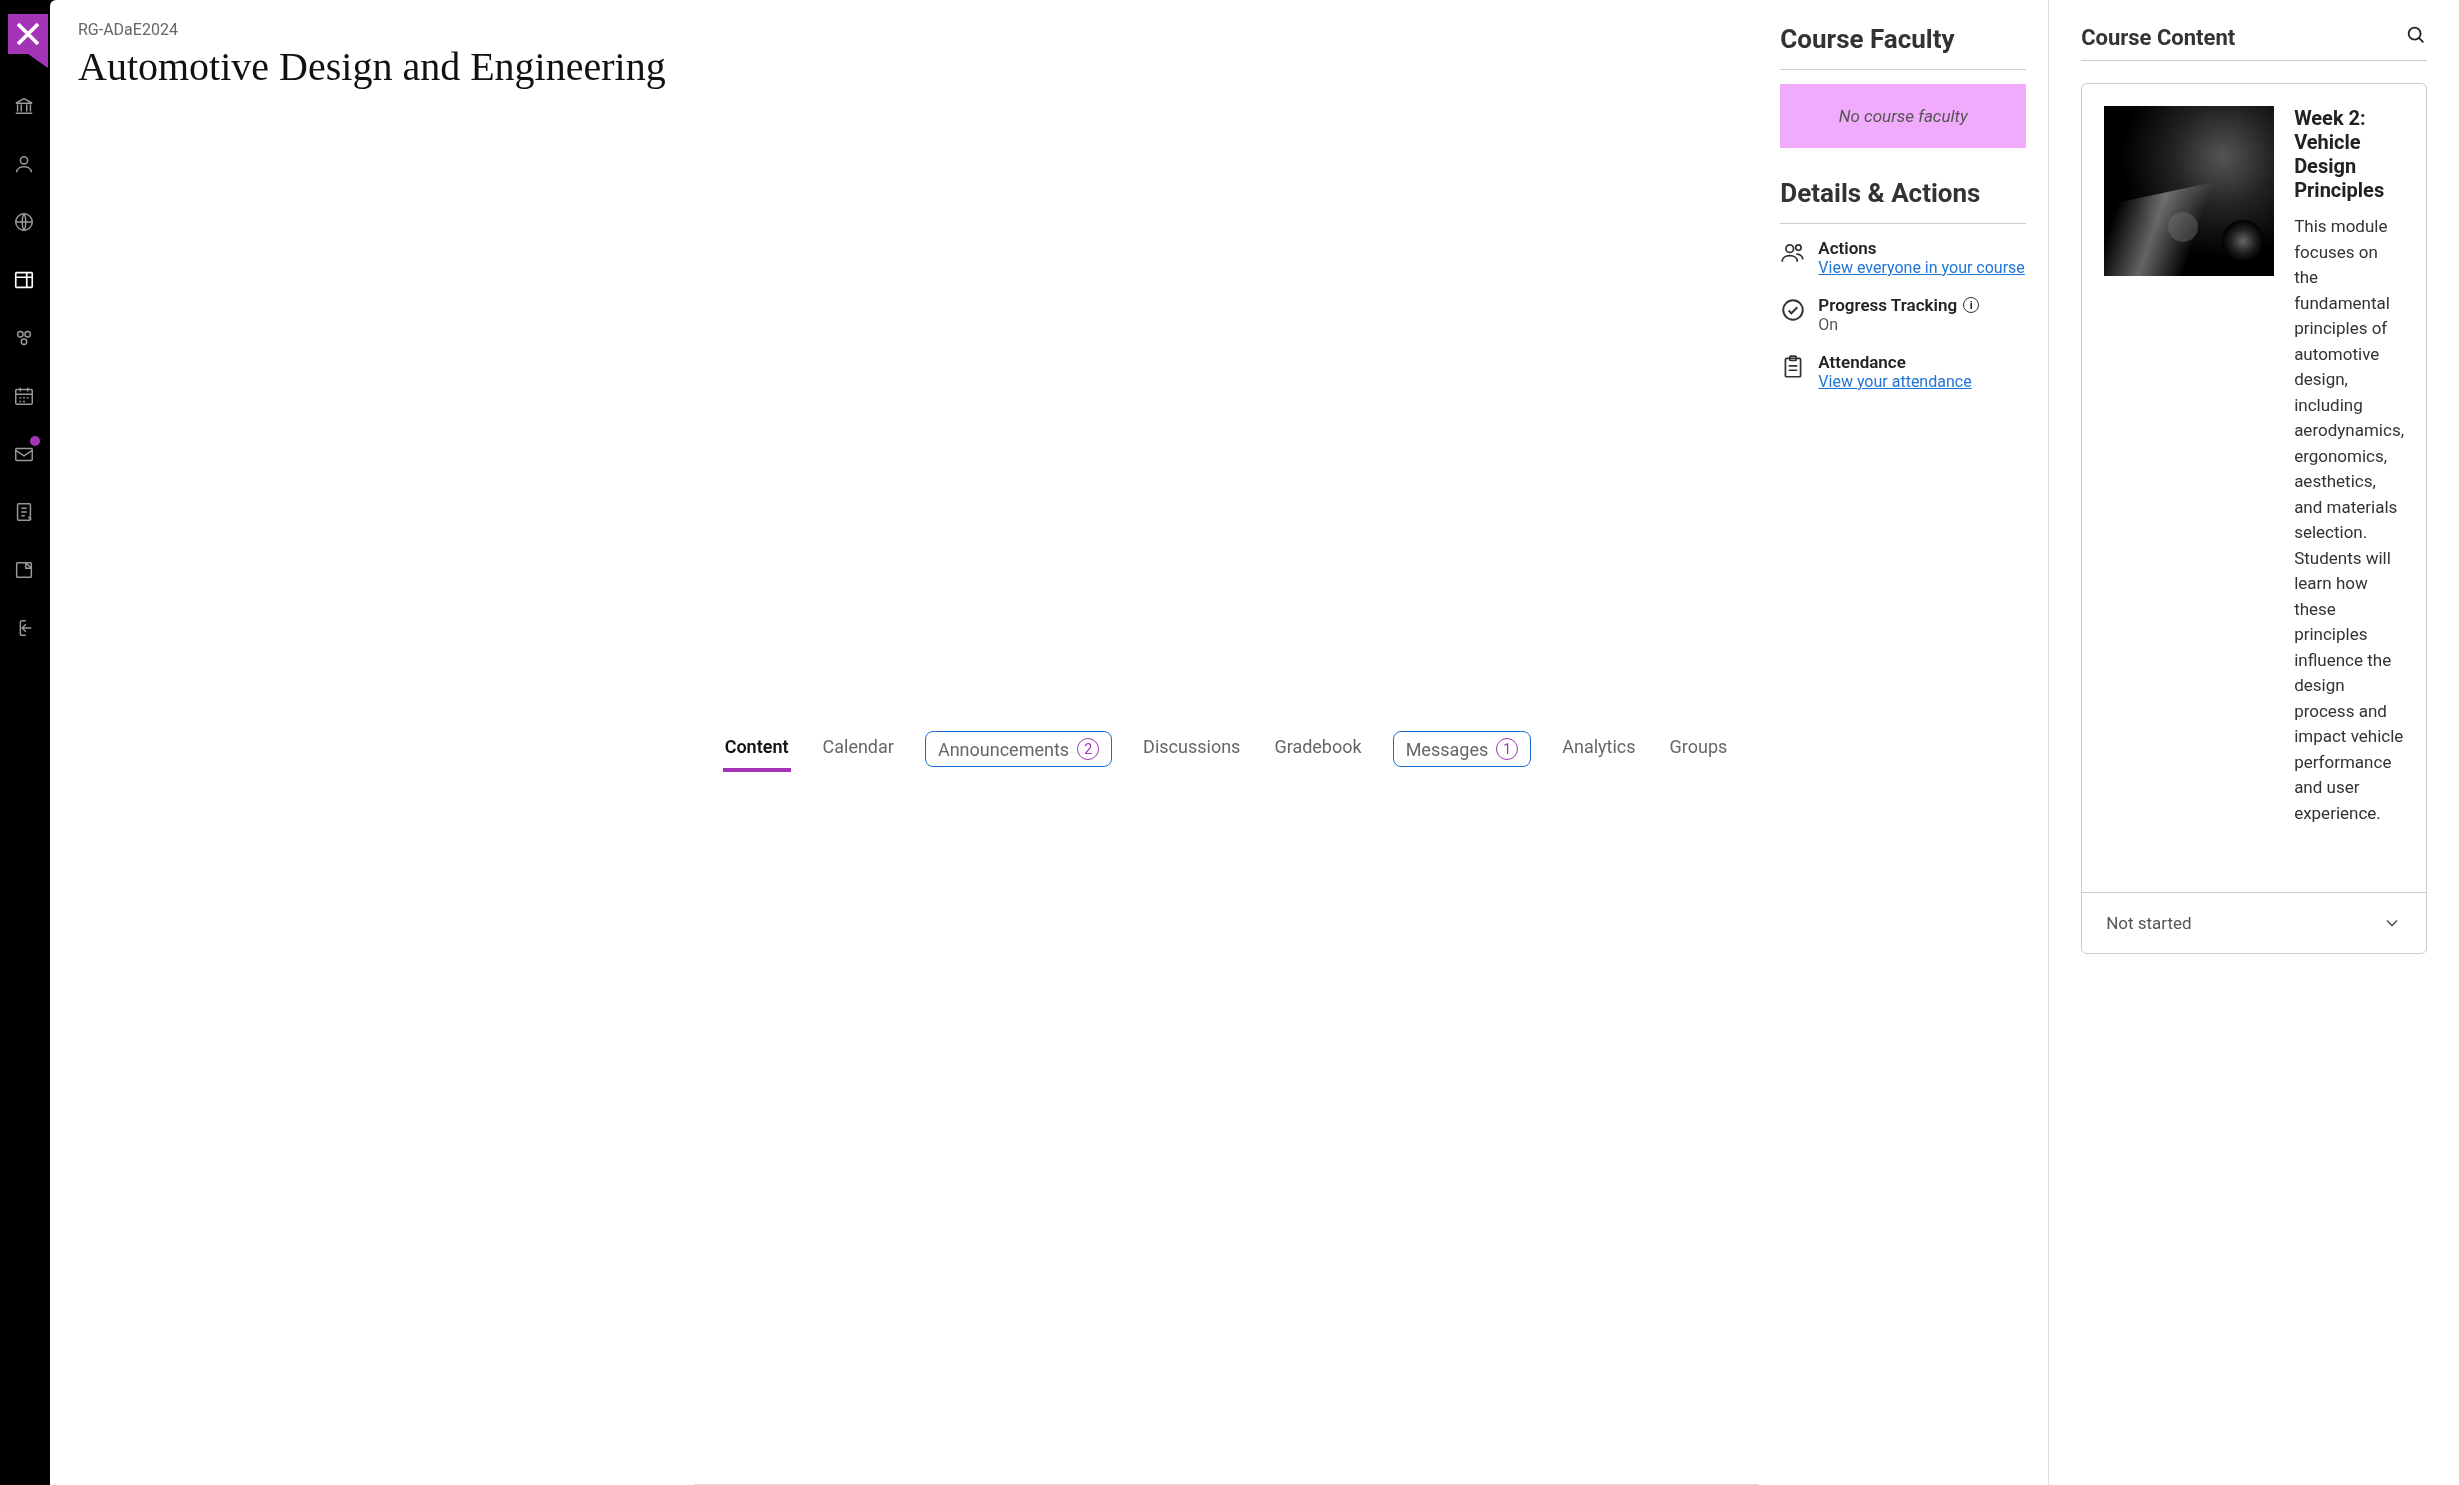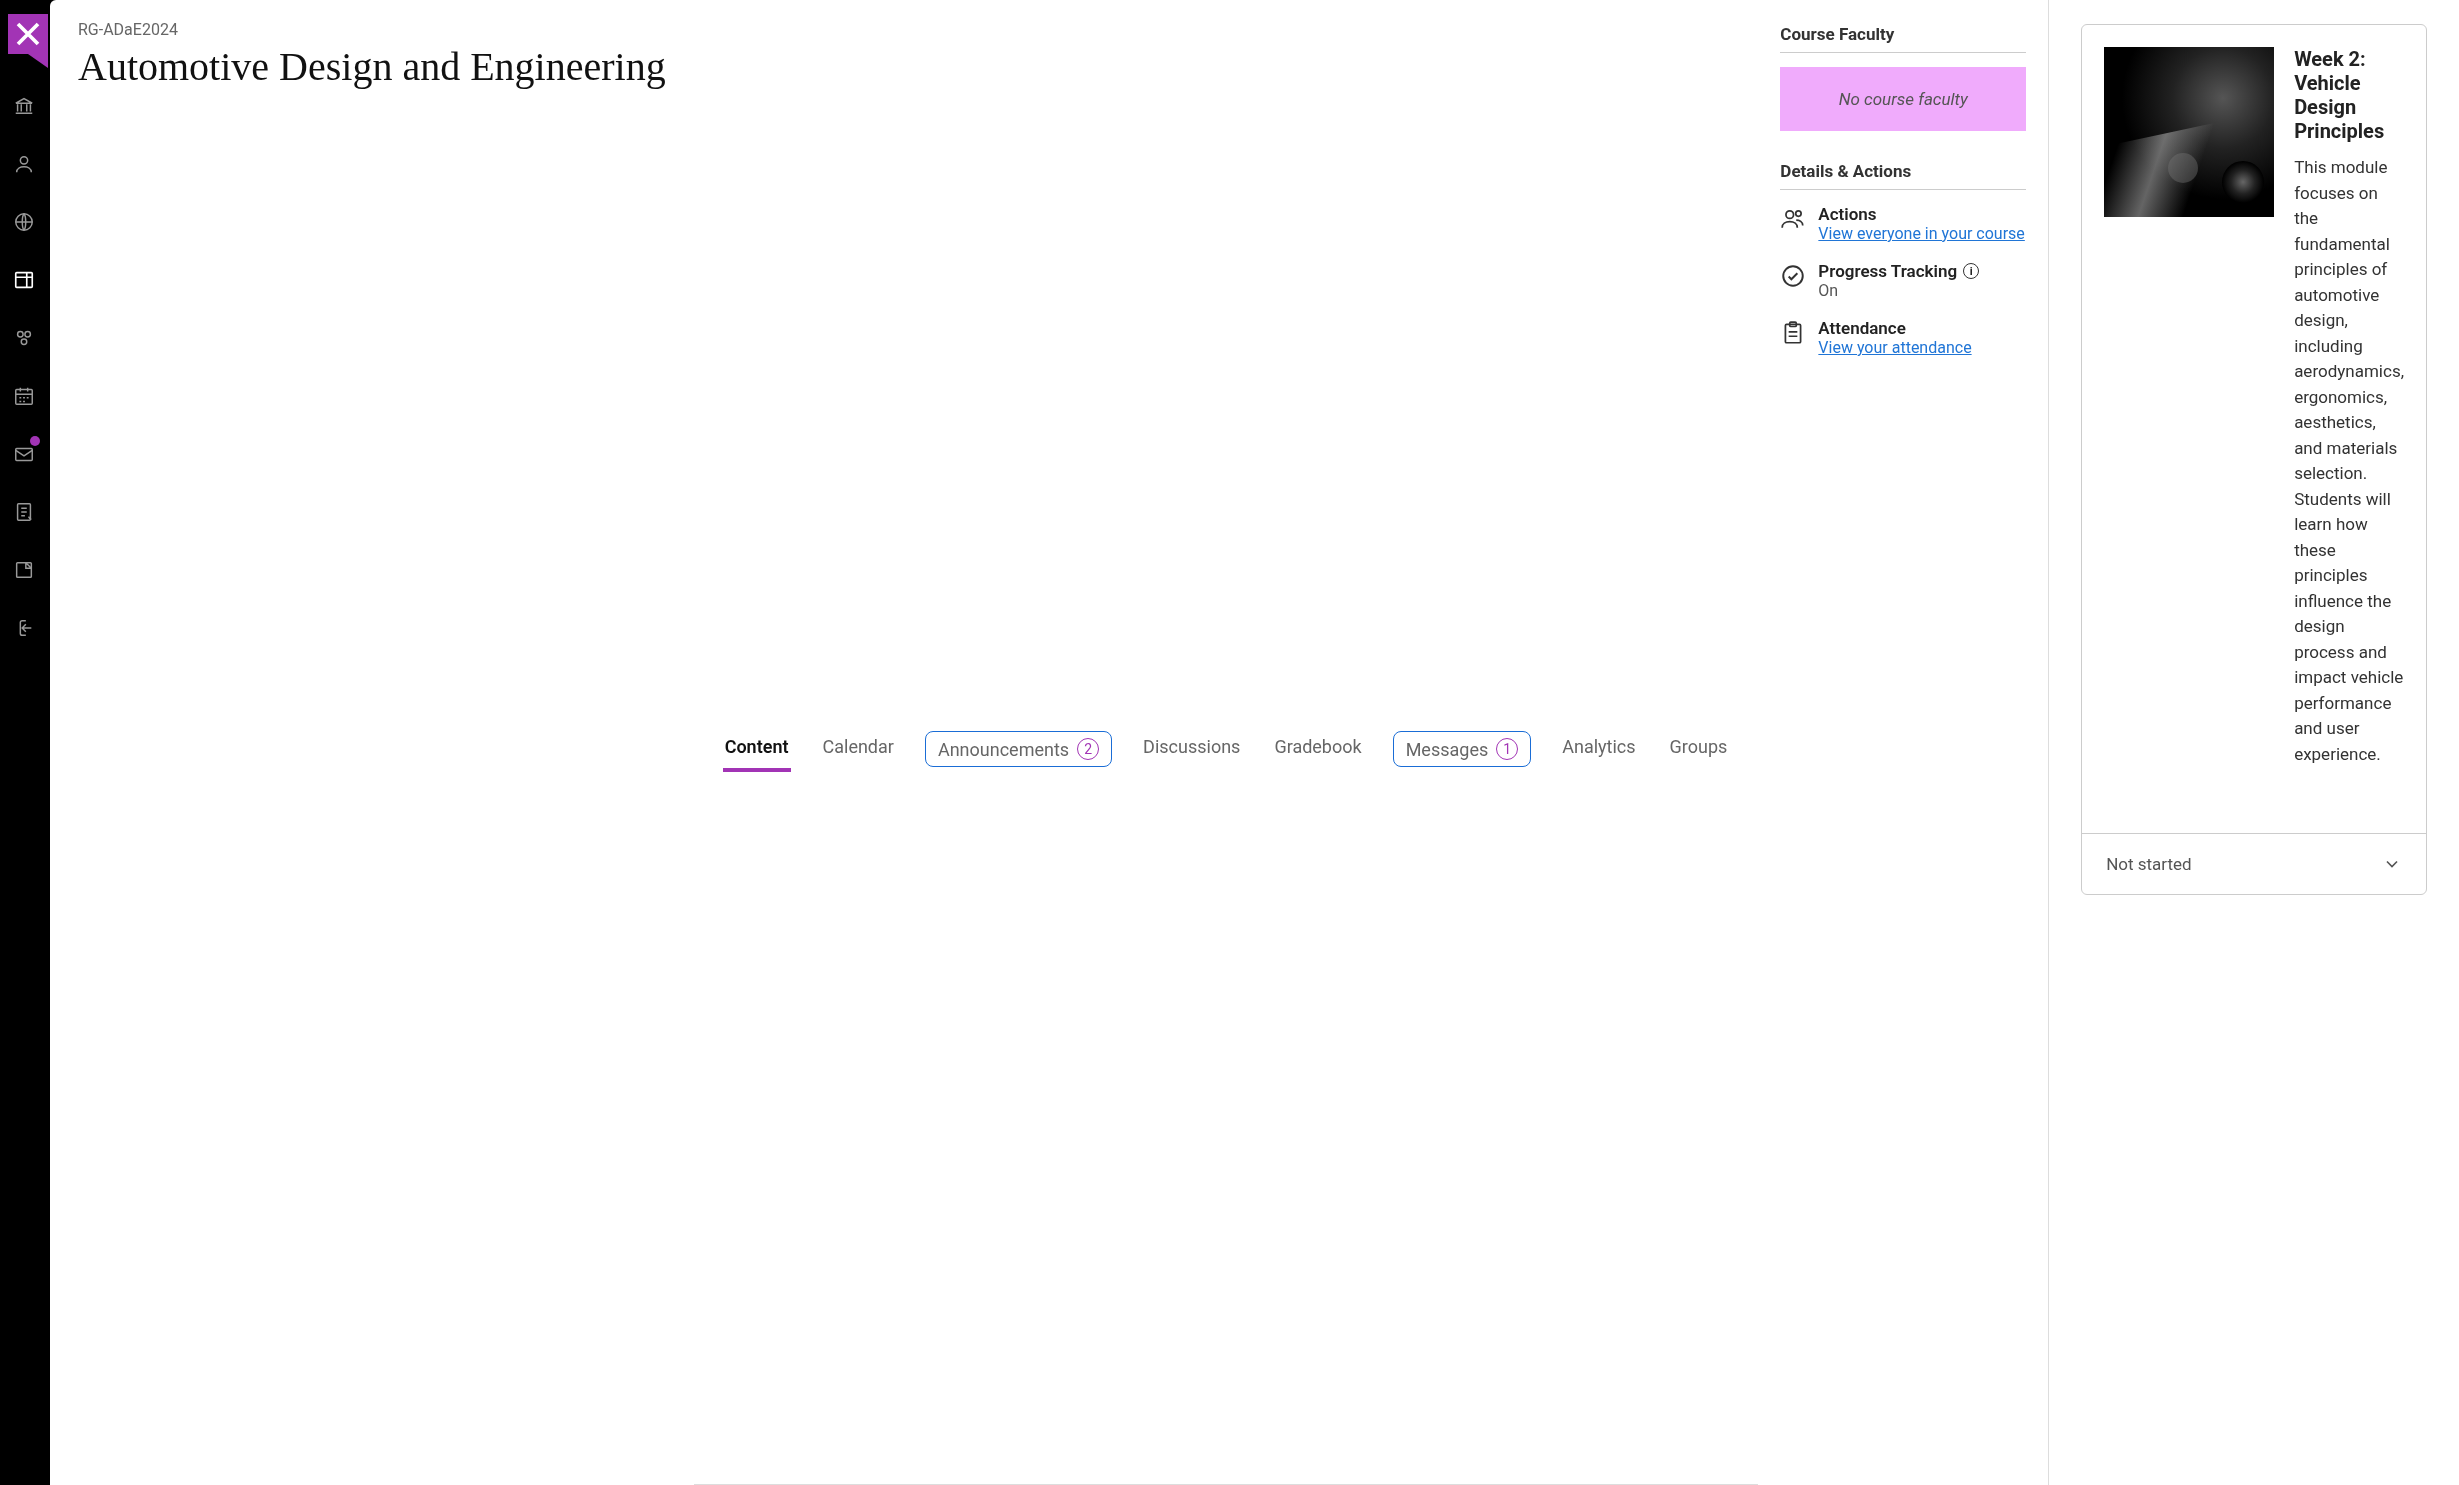--- a/index.html
+++ b/index.html
@@ -105,21 +105,21 @@
   .banner .gloss2{
     position:absolute; left:0; right:0; top:78%; height:2px;
     background:linear-gradient(90deg, transparent, rgba(255,255,255,.6), transparent);
   }
 
   
   .cols { display:flex; flex:1; overflow:auto;}
   .left-col {
     width:340px; padding:24px 22px; border-right:1px solid #ddd;
   }
-  .sec-title { font-size:17px; font-weight:700; color:#333; padding-bottom:8px; border-bottom:1px solid #ccc; margin-bottom:14px;}
+  .sec-title { font-size:26px; font-weight:700; color:#333; padding-bottom:15px; border-bottom:1px solid #ccc; margin-bottom:14px;}
   .no-faculty {
     background:#f0abfc; color:#555; font-style:italic; text-align:center;
     padding:22px 0; font-size:17px; margin-bottom:30px;
   }
   .action-row { display:flex; gap:12px; align-items:flex-start; margin-bottom:18px;}
   .action-row .aicon { width:26px; height:26px; flex-shrink:0; color:#333; margin-top:2px;}
   .action-row .aicon svg{ width:26px; height:26px;}
   .action-row .acnt .atitle{ font-size:17px; font-weight:600; color:#222; display:flex; align-items:center; gap:6px;}
   .action-row .acnt .alink{ color:#2075d6; text-decoration:underline; font-size:16px; cursor:pointer;}
   .action-row .acnt .asub{ color:#555; font-size:16px;}
@@ -324,20 +324,29 @@
             </svg>
         </div>
         <div class="acnt">
           <div class="atitle">Attendance</div>
           <a class="alink">View your attendance</a>
         </div>
       </div>
     </aside>
 
     <section class="right-col">
+      <div class="cc-head">
+        <h2>Course Content</h2>
+        <div class="search">
+          <svg viewBox="0 0 24 24" fill="none" stroke="currentColor" stroke-width="2">
+              <circle cx="10.5" cy="10.5" r="6.5"></circle>
+              <path d="M20 20l-4.5-4.5"></path>
+            </svg>
+        </div>
+      </div>
 
       <div class="card">
         <div class="card-top">
           <div class="thumb"></div>
           <div>
             <h3>Week 2: Vehicle Design Principles</h3>
             <p>This module focuses on the fundamental principles of automotive design, including aerodynamics, ergonomics, aesthetics, and materials selection. Students will learn how these principles influence the design process and impact vehicle performance and user experience.</p>
           </div>
         </div>
         <div class="card-bottom">

